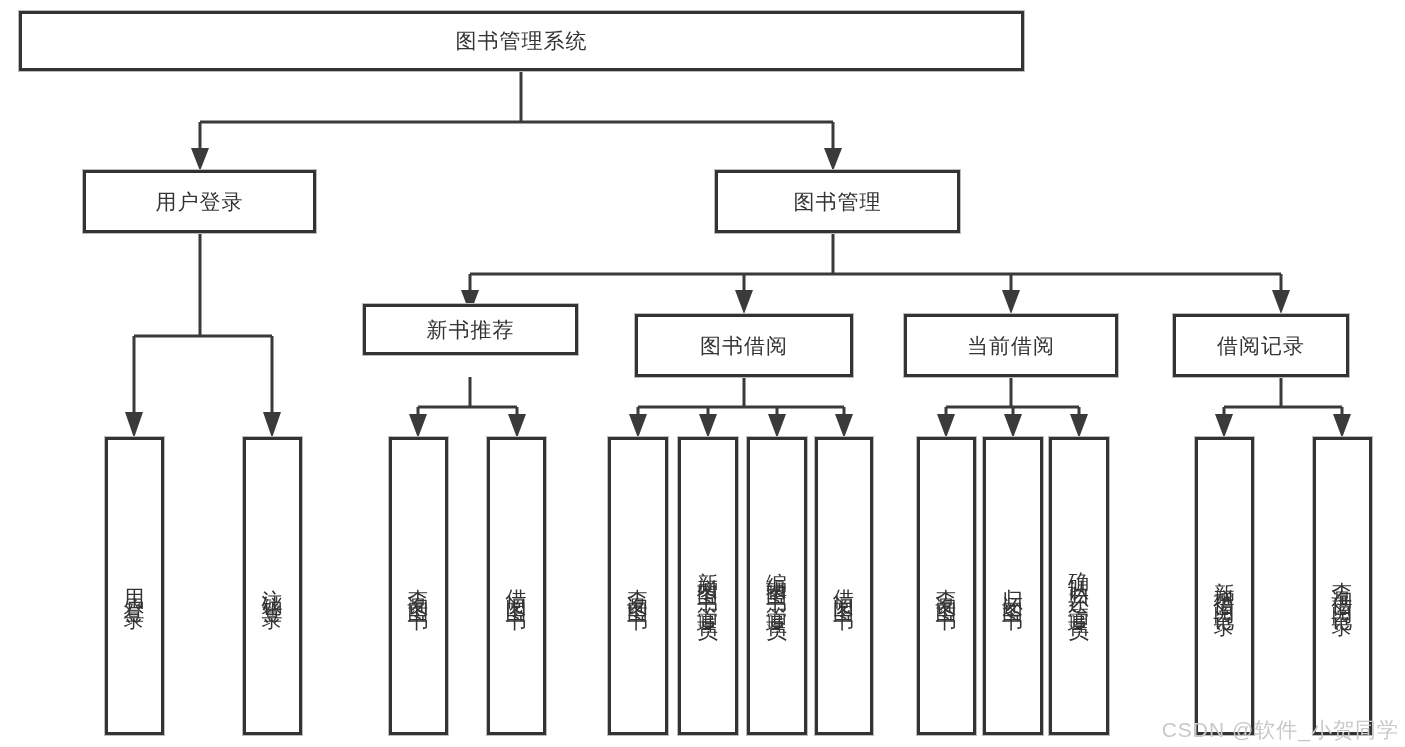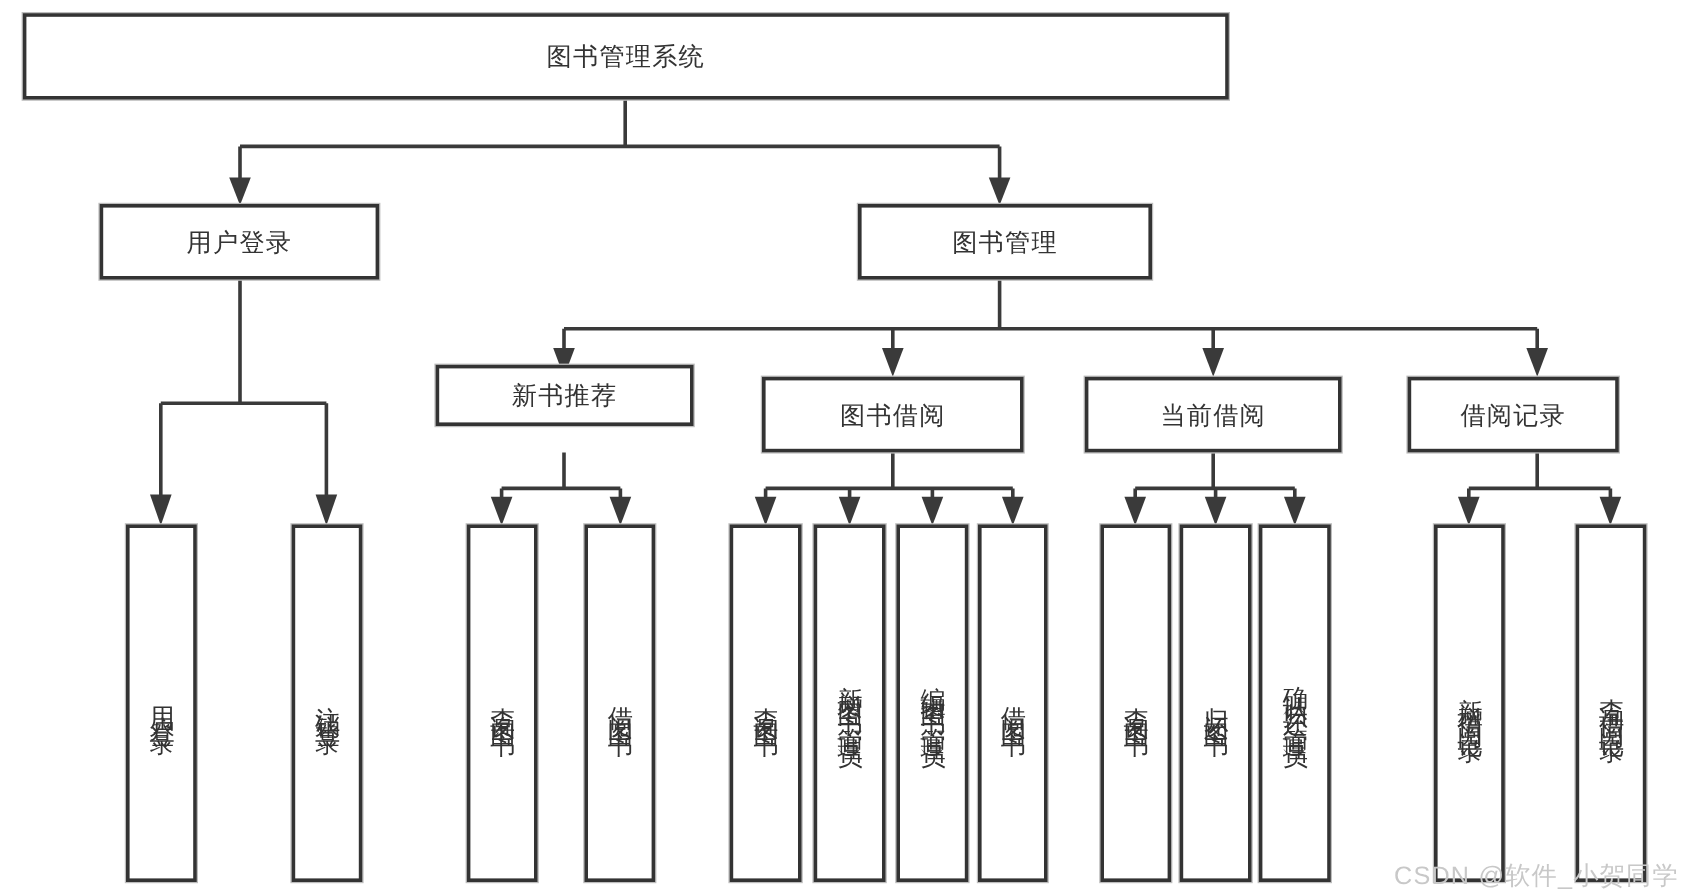--- a/index.html
+++ b/index.html
@@ -96,21 +96,21 @@
       <polygon points="768,414 786,414 777,438"></polygon>
       <polygon points="835,414 853,414 844,438"></polygon>
       <polygon points="937,414 955,414 946,438"></polygon>
       <polygon points="1004,414 1022,414 1013,438"></polygon>
       <polygon points="1070,414 1088,414 1079,438"></polygon>
       <polygon points="1215,414 1233,414 1224,438"></polygon>
       <polygon points="1333,414 1351,414 1342,438"></polygon>
     </g>
   </svg>
 
-  <div class="box hbox" style="left:19px;top:11px;width:1005px;height:72px">
+  <div class="box hbox" style="left:19px;top:11px;width:1005px;height:60px">
     <span class="lbl">图书管理系统</span>
   </div>
 
   <div class="box hbox" style="left:83px;top:170px;width:233px;height:63px">
     <span class="lbl">用户登录</span>
   </div>
   <div class="box hbox" style="left:715px;top:170px;width:245px;height:63px">
     <span class="lbl">图书管理</span>
   </div>
 

